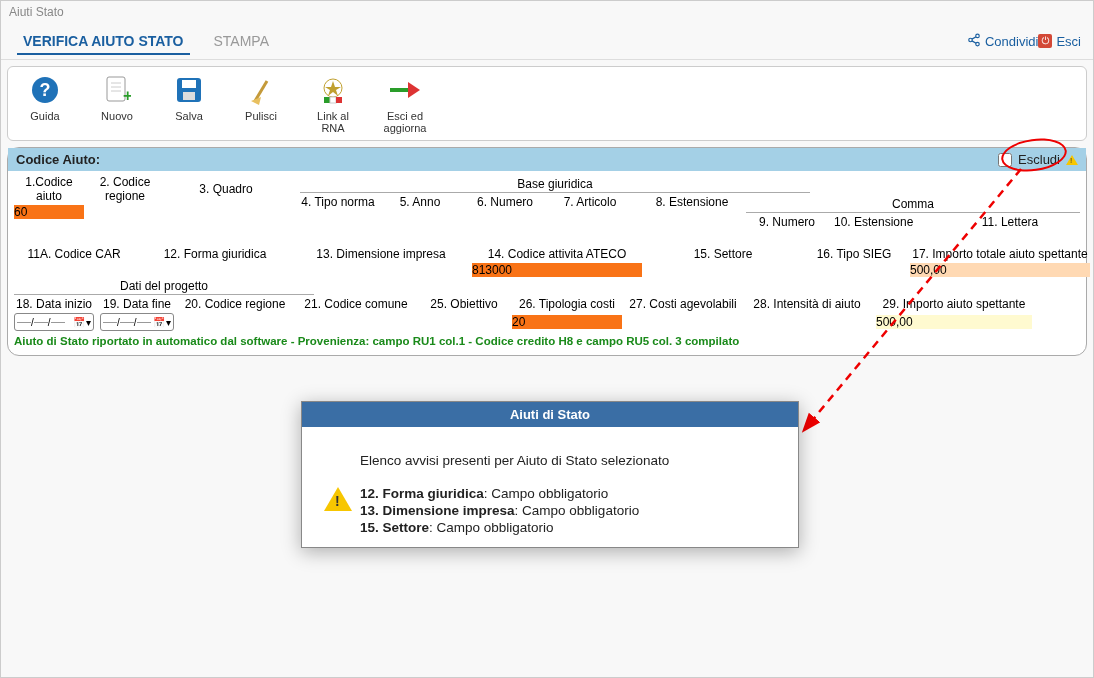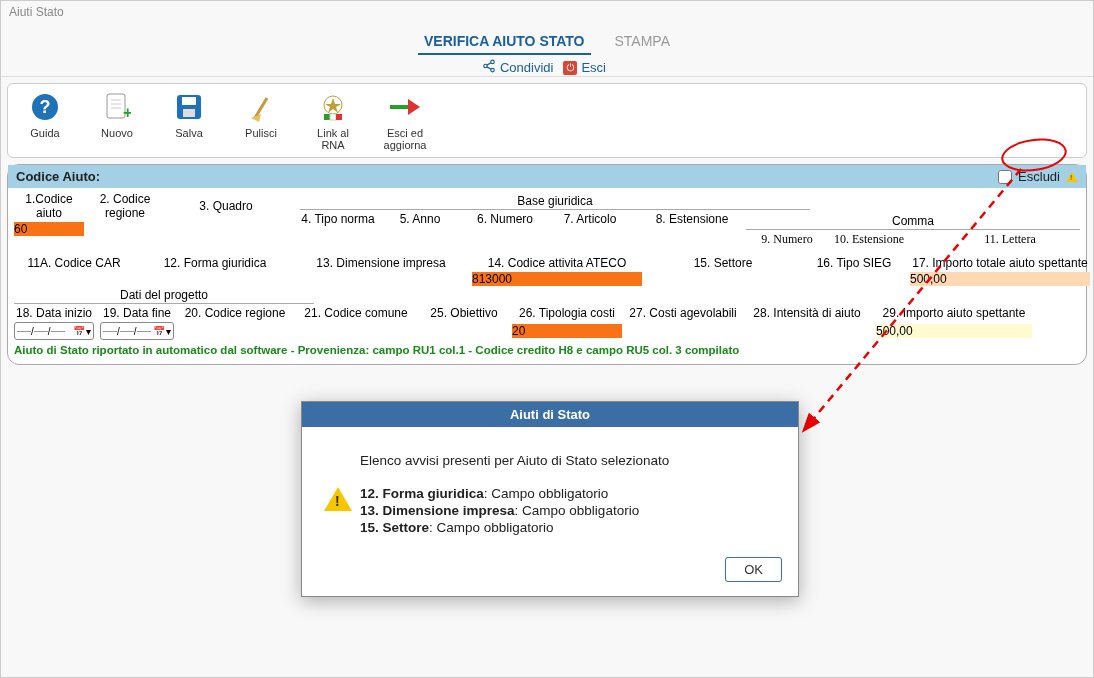--- a/index.html
+++ b/index.html
@@ -18,35 +18,34 @@
   color: #888;
   font-size: 12px;
   padding: 4px 8px;
 }
 .tabs {
   display: flex;
   justify-content: space-between;
   align-items: center;
   border-bottom: 1px solid #ddd;
   padding: 0 6px;
-  flex-direction: column;
 }
 .tabs-left { display: flex; gap: 18px; padding: 6px 10px 4px; }
 .tab {
   font-size: 14px;
   color: #999;
   padding: 4px 6px;
   cursor: pointer;
 }
 .tab.active {
   color: #1a5fa0;
   font-weight: bold;
   border-bottom: 2px solid #1a5fa0;
 }
-.tabs-right { display: flex; gap: 10px; align-items: center; padding-right: 6px; }
+.tabs-right { display: flex; align-items: center; padding-right: 6px; }
 .link-share { color: #1a5fa0; font-size: 13px; display: flex; align-items: center; gap: 4px; cursor: pointer; }
 .link-exit { color: #1a5fa0; font-size: 13px; display: flex; align-items: center; gap: 4px; cursor: pointer; }
 .exit-badge { background: #d34836; color: #fff; width: 14px; height: 14px; border-radius: 2px; display: inline-flex; align-items:center; justify-content:center; font-size: 10px; }
 
 .toolbar {
   margin: 6px;
   background: #fff;
   border: 1px solid #ccc;
   border-radius: 6px;
   padding: 6px 10px;
@@ -317,36 +316,36 @@
             <div class="row" style="grid-template-columns:76px 76px 82px 76px 116px;">
               <div class="cell grey"></div>
               <div class="cell grey"></div>
               <div class="cell grey"></div>
               <div class="cell grey"></div>
               <div class="cell grey"></div>
             </div>
           </div>
           <div>
             <div class="group-title">Comma</div>
-            <div class="row" style="grid-template-columns:82px 130px 80px;font-family:Liberation Serif, serif;">
+            <div class="row" style="grid-template-columns:82px 130px 80px;">
               <div class="h" style="text-align:center">9. Numero</div>
               <div class="h" style="text-align:left">10. Estensione</div>
               <div class="h" style="text-align:center">11. Lettera</div>
             </div>
             <div class="row" style="grid-template-columns:82px 130px 80px;">
               <div class="cell grey"></div>
               <div class="cell grey"></div>
               <div class="cell grey"></div>
             </div>
           </div>
         </div>
       </div>
     </div>
 
-    <div class="row row2h" style="margin-top:5px;">
+    <div class="row row2h" style="margin-top:14px;">
       <div class="h" style="text-align:center">11A. Codice CAR</div>
       <div class="h" style="text-align:center">12. Forma giuridica</div>
       <div class="h" style="text-align:center">13. Dimensione impresa</div>
       <div class="h" style="text-align:center">14. Codice attivita ATECO</div>
       <div class="h" style="text-align:center">15. Settore</div>
       <div class="h" style="text-align:center">16. Tipo SIEG</div>
       <div class="h" style="text-align:center">17. Importo totale aiuto spettante</div>
     </div>
     <div class="row row2h">
       <div class="cell grey"></div>
@@ -403,16 +402,13 @@
   <div class="modal-title">Aiuti di Stato</div>
   <div class="modal-body">
     <div class="warn-tri"></div>
     <div class="modal-text">
       <p class="intro">Elenco avvisi presenti per Aiuto di Stato selezionato</p>
       <p><b>12. Forma giuridica</b><span>: Campo obbligatorio</span></p>
       <p><b>13. Dimensione impresa</b><span>: Campo obbligatorio</span></p>
       <p><b>15. Settore</b><span>: Campo obbligatorio</span></p>
     </div>
   </div>
-  <div class="modal-footer">
-    <button class="ok-btn">OK</button>
-  </div>
 </div>
 
 </body></html>

